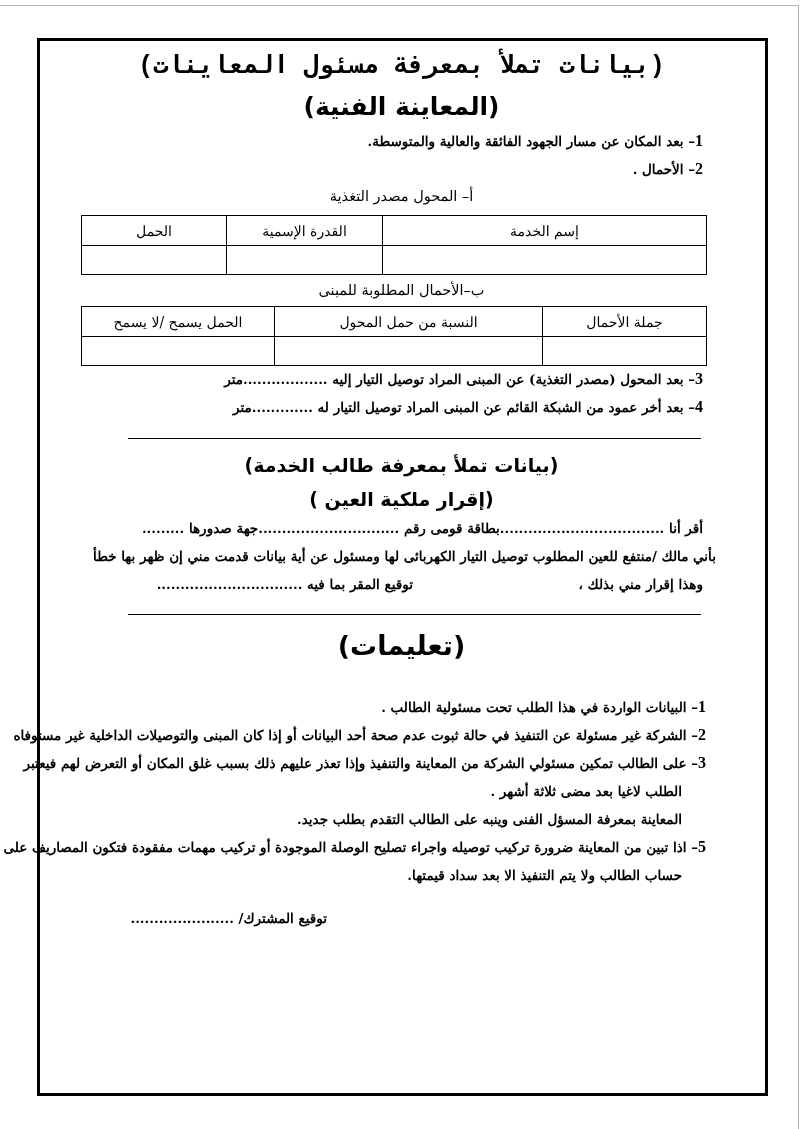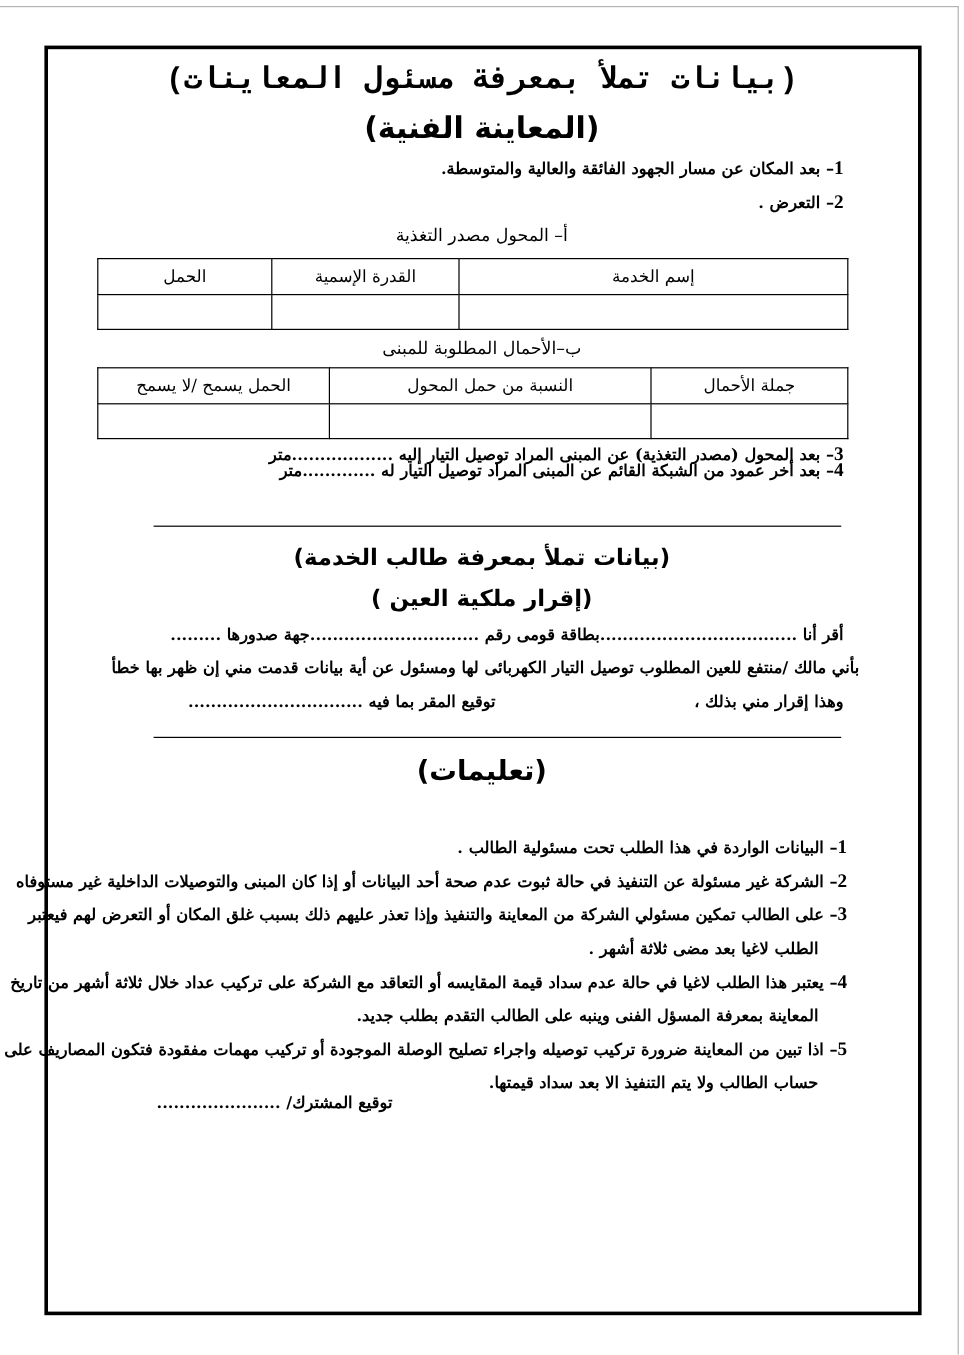--- a/index.html
+++ b/index.html
@@ -30,21 +30,21 @@
 <div class="page-edge"></div>
 <div class="frame"></div>
 
 <div class="abs title" style="top:50px;font-family:Liberation Mono, monospace;">(بيانات تملأ بمعرفة مسئول المعاينات)</div>
 <div class="abs title" style="top:92px;">(المعاينة الفنية)</div>
 
 <div class="abs line" style="top:132px; right:100px;">
   <span class="num">1</span><span>– بعد المكان عن مسار الجهود الفائقة والعالية والمتوسطة.</span>
 </div>
 <div class="abs line" style="top:160px; right:100px;">
-  <span class="num">2</span><span>– التعرض .</span>
+  <span class="num">2</span><span>– الأحمال .</span>
 </div>
 
 <div class="abs caption" style="top:188px;">أ– المحول مصدر التغذية</div>
 <table class="grid" style="left:81px; top:215px; width:625px;">
   <colgroup>
       <col style="width:324px">
       <col style="width:156px">
       <col style="width:145px">
     </colgroup>
   <tbody>
@@ -78,51 +78,50 @@
     <td></td>
     <td></td>
     <td></td>
   </tr>
 </tbody>
   </table>
 
 <div class="abs line" style="top:370px; right:100px;">
   <span class="num">3</span><span>– بعد المحول (مصدر التغذية) عن المبنى المراد توصيل التيار إليه ..................متر</span>
 </div>
-<div class="abs line" style="top:384px; right:100px;">
+<div class="abs line" style="top:398px; right:100px;">
   <span class="num">4</span><span>– بعد أخر عمود من الشبكة القائم عن المبنى المراد توصيل التيار له .............متر</span>
 </div>
 
 <div class="sep" style="top:438px;"></div>
 
 <div class="abs title-md" style="top:454px;">(بيانات تملأ بمعرفة طالب الخدمة)</div>
 <div class="abs title-md" style="top:488px;">(إقرار ملكية العين )</div>
 
 <div class="abs line" style="top:520px; right:100px;">أقر أنا ...................................بطاقة قومى رقم ..............................جهة صدورها .........</div>
 <div class="abs line" style="top:548px; right:87px;">بأني مالك /منتفع للعين المطلوب توصيل التيار الكهربائى لها ومسئول عن أية بيانات قدمت مني إن ظهر بها خطأ</div>
 <div class="abs line" style="top:576px; right:100px;">وهذا إقرار مني بذلك ،</div>
 <div class="abs line" style="top:576px; right:390px;">توقيع المقر بما فيه ...............................</div>
 
 <div class="sep" style="top:614px;"></div>
 
-<div class="abs title" style="top:630px; font-size:23px;">(تعليمات)</div>
+<div class="abs title" style="top:630px; font-size:27px;">(تعليمات)</div>
 
 <div class="para" style="top:668px;margin-top:25px;">
   <div>
     <span class="para-line"><span class="num">1</span><span>– البيانات الواردة في هذا الطلب تحت مسئولية الطالب .</span></span>
   </div>
   <div>
     <span class="para-line"><span class="num">2</span><span>– الشركة غير مسئولة عن التنفيذ في حالة ثبوت عدم صحة أحد البيانات أو إذا كان المبنى والتوصيلات الداخلية غير مستوفاه</span></span>
   </div>
   <div>
     <span class="para-line"><span class="num">3</span><span>– على الطالب تمكين مسئولي الشركة من المعاينة والتنفيذ وإذا تعذر عليهم ذلك بسبب غلق المكان أو التعرض لهم فيعتبر</span></span>
     <span class="para-line indent">الطلب لاغيا بعد مضى ثلاثة أشهر .</span>
   </div>
   <div>
-    <span class="para-line"><span class="num">4</span><span>– يعتبر هذا الطلب لاغيا في حالة عدم سداد قيمة المقايسه أو التعاقد مع الشركة على تركيب عداد خلال ثلاثة أشهر من تاريخ</span></span>
     <span class="para-line indent">المعاينة بمعرفة المسؤل الفنى وينبه على الطالب التقدم بطلب جديد.</span>
   </div>
   <div>
     <span class="para-line"><span class="num">5</span><span>– اذا تبين من المعاينة ضرورة تركيب توصيله واجراء تصليح الوصلة الموجودة أو تركيب مهمات مفقودة فتكون المصاريف على</span></span>
     <span class="para-line indent">حساب الطالب ولا يتم التنفيذ الا بعد سداد قيمتها.</span>
   </div>
 </div>
 
 <div class="abs line" style="top:910px; right:476px;">توقيع المشترك/ ......................</div>
 

